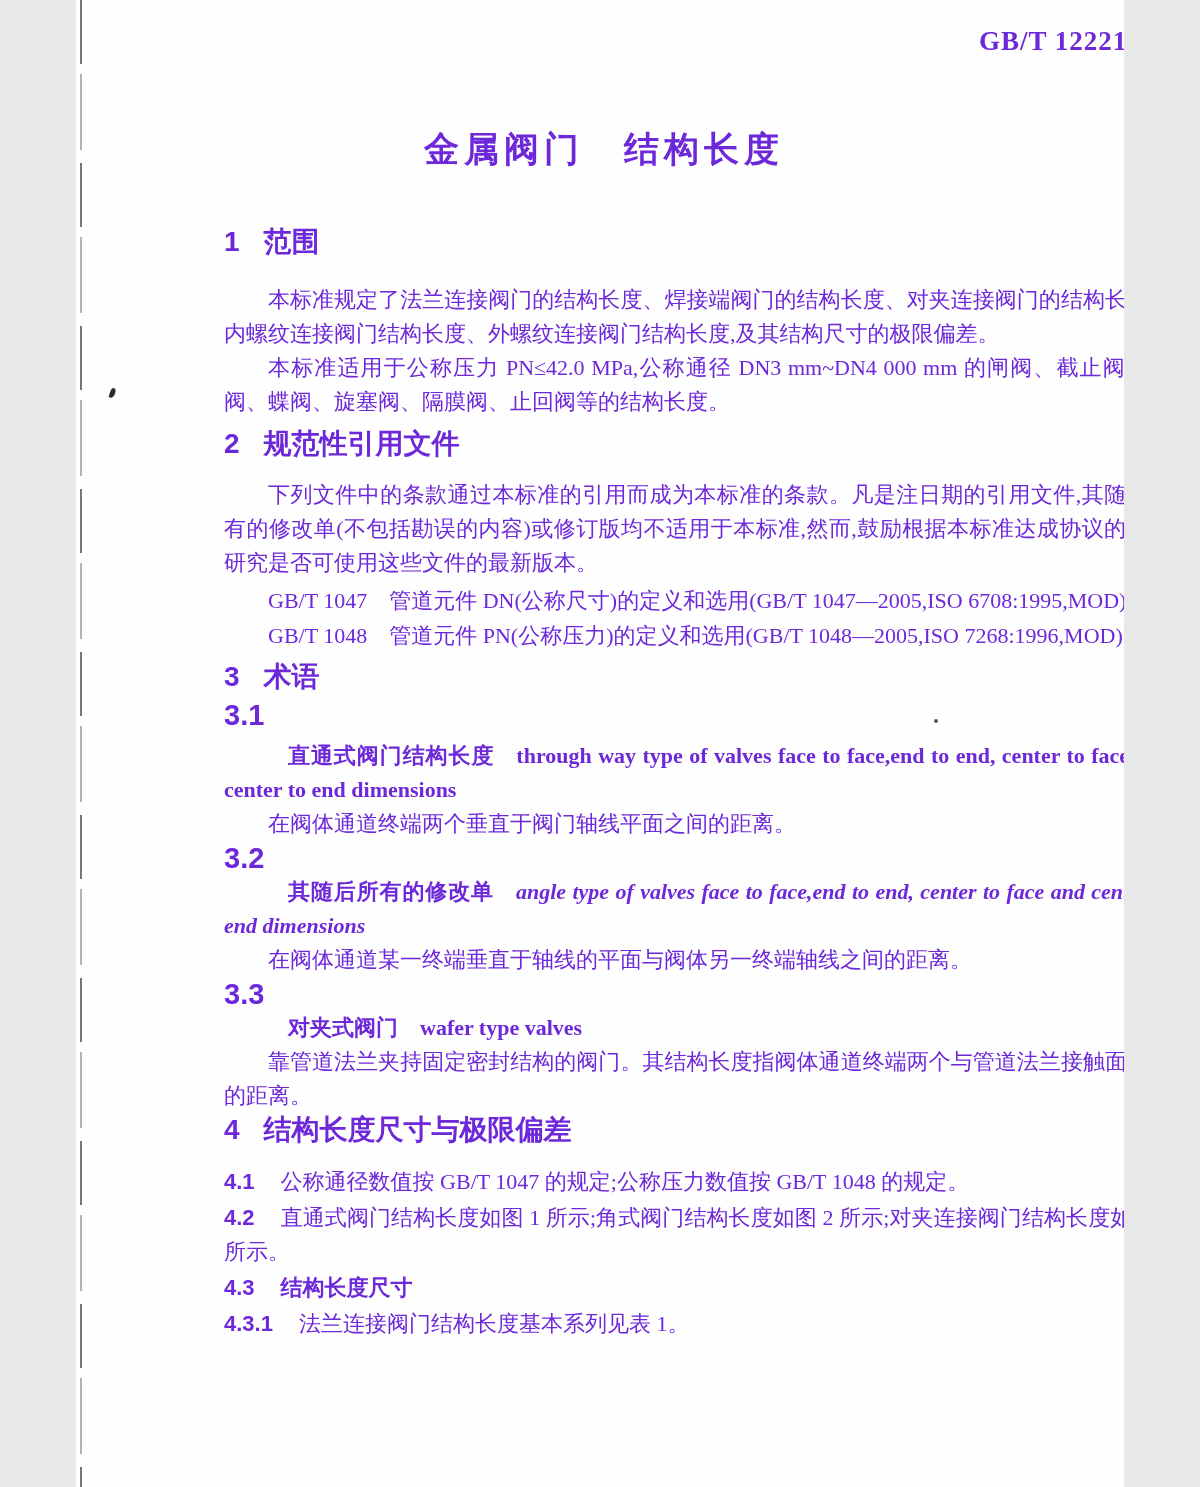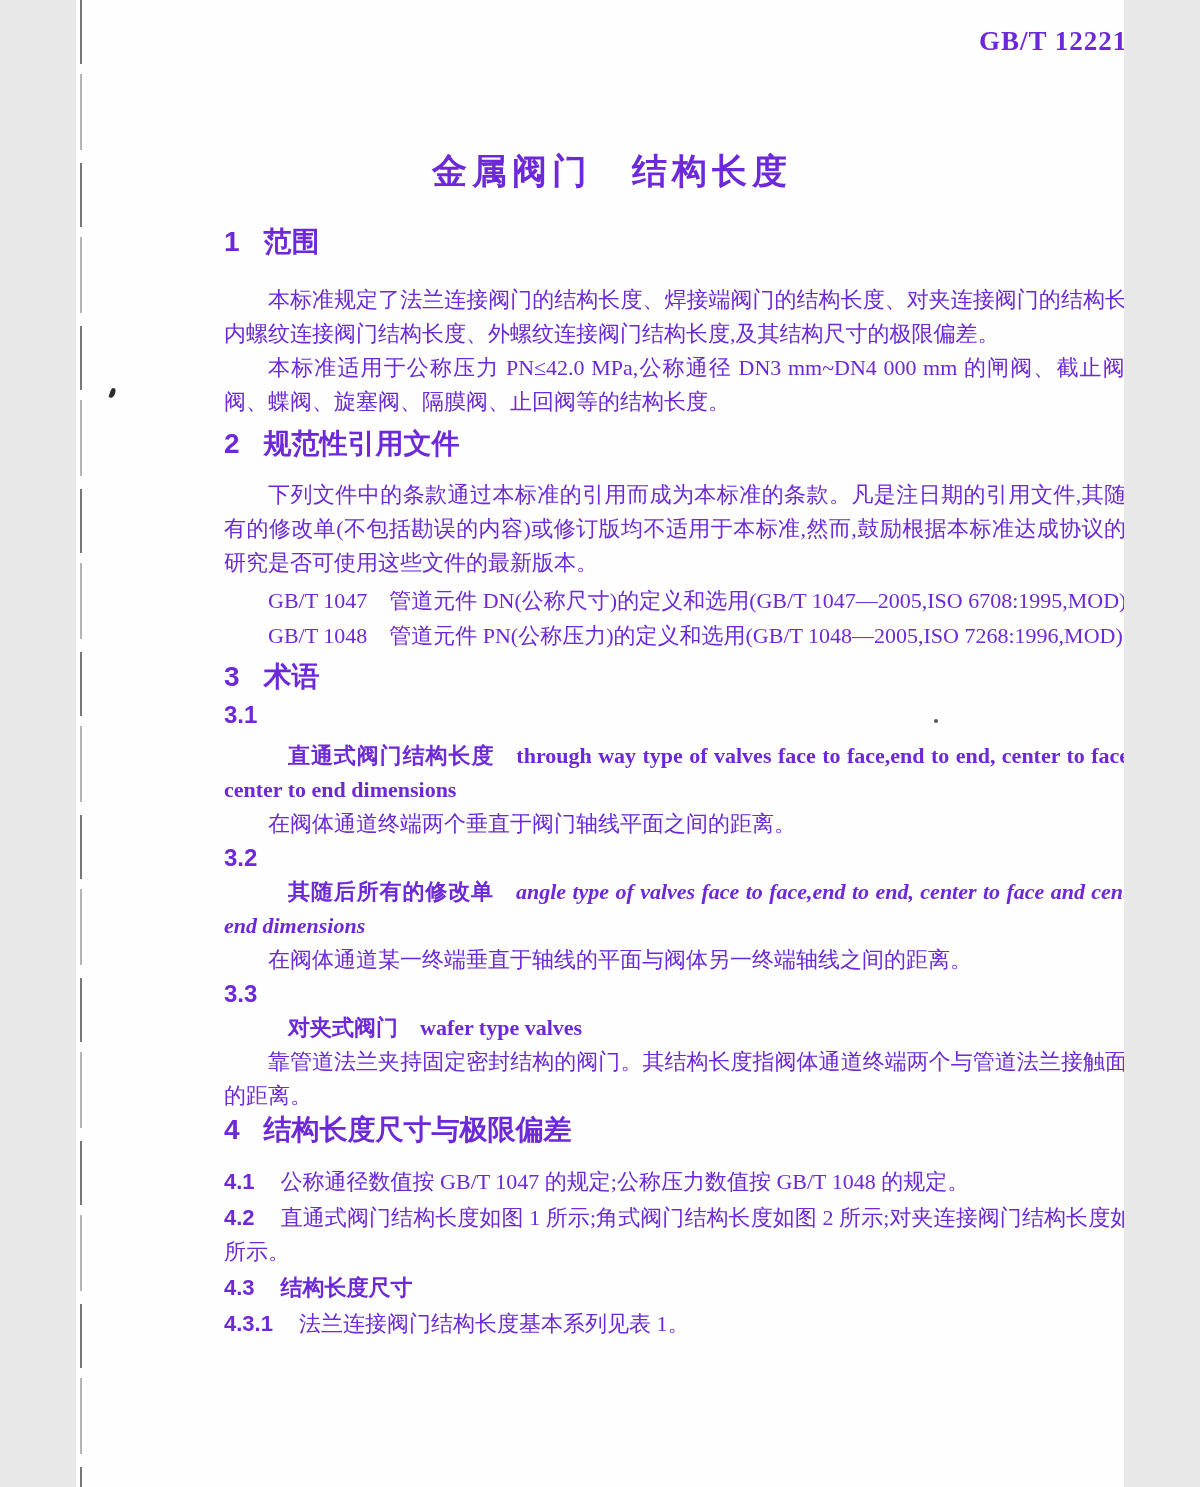--- a/index.html
+++ b/index.html
@@ -31,39 +31,39 @@
   .speck-dot {
     position:absolute; left:858px; top:719px; width:4px; height:4px;
     background:#555; border-radius:50%;
   }
   .header-code {
     position:absolute; top:26px; left:903px;
     font-size:27px; font-weight:bold; letter-spacing:1px;
     font-family:"Liberation Serif", serif; white-space:nowrap;
   }
   .doc-title {
-    position:absolute; top:126px; left:12px; width:100%;
+    position:absolute; top:126px; left:4px; width:100%;
     text-align:center; font-size:35px; font-weight:bold;
-    font-family:"Liberation Sans", sans-serif; letter-spacing:5px;margin-top:22px;
+    font-family:"Liberation Sans", sans-serif; letter-spacing:5px;
   }
   .content {
     position:absolute; left:148px; top:212px; width:947px;
     font-size:22px; line-height:34px; text-align:justify;
   }
   .content p { margin:0; }
   .sec-heading {
     font-family:"Liberation Sans", sans-serif;
     font-weight:bold; font-size:28px; line-height:34px;
   }
   .sec-heading .sec-num { margin-right:24px; }
   .para { text-indent:2em; }
   .ref-line { text-indent:2em; white-space:nowrap; }
   .clause-num-line {
     font-family:"Liberation Sans", sans-serif;
-    font-weight:600; font-size:24px; line-height:34px;
+    font-weight:600; font-size:29px; line-height:34px;
   }
   .term-line { text-indent:2em; }
   .term-zh { font-family:"Liberation Sans", sans-serif; font-weight:bold;margin-left:20px; }
   .term-en { font-weight:bold; margin-left:22px; }
   .term-en.italic { font-style:italic; }
   .clause-para .c-num {
     font-family:"Liberation Sans", sans-serif; font-weight:600; margin-right:26px;
   }
   .clause-para.bold-text .c-text {
     font-family:"Liberation Sans", sans-serif; font-weight:bold;

